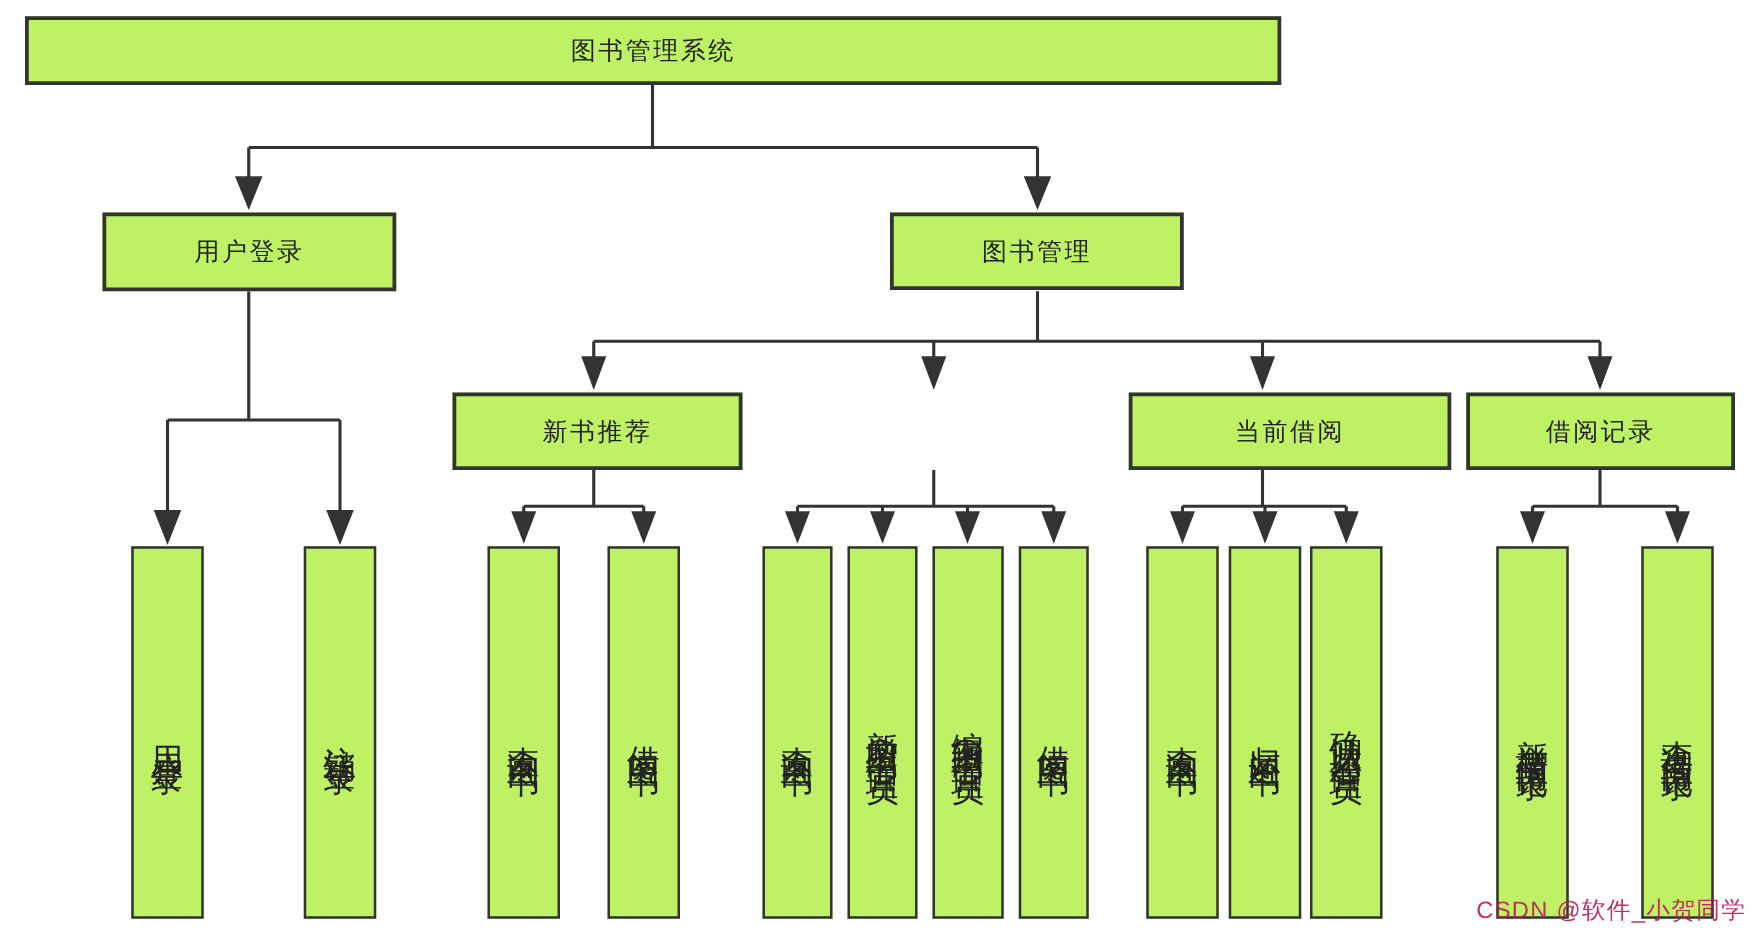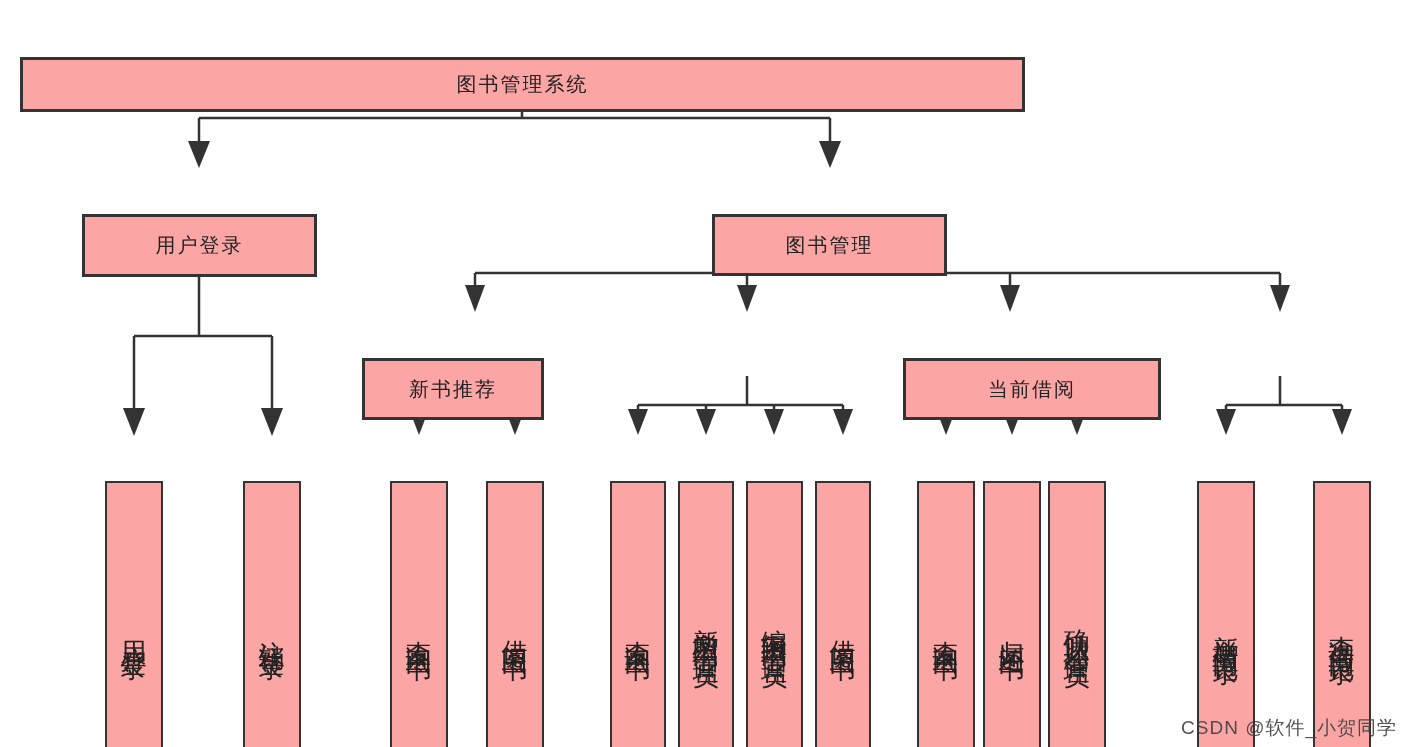--- a/index.html
+++ b/index.html
@@ -7,42 +7,42 @@
     position:relative;
     width:1405px;height:747px;
     background:#ffffff;
     font-family:"Liberation Sans","DejaVu Sans",sans-serif;
     overflow:hidden;
   }
   .connector-layer{position:absolute;left:0;top:0;}
   .box{
     position:absolute;
     box-sizing:border-box;
-    background:#fca5a5;
+    background:#bef264;
     border:3px solid #333333;
-    display:flex;align-items:center;justify-content:center;margin-top:44px;
+    display:flex;align-items:center;justify-content:center;
   }
   .hbox{font-size:20px;color:#222222;letter-spacing:2px;}
   .vbox{
     top:437px;height:298px;width:58px;
     border-width:2.5px;
   }
   .vlabel{
     writing-mode:vertical-rl;
     font-size:26px;color:#222222;
     letter-spacing:5px;
     line-height:1;
     white-space:nowrap;
   }
   .hlabel{white-space:nowrap;}
   .watermark{
     position:absolute;
     right:8px;bottom:6px;
     font-size:19px;
-    color:#404040;
+    color:#be185d;
     letter-spacing:1px;
     opacity:.9;
     z-index:5;
   }
 </style>
 </head>
 <body>
 
 <div class="stage">
 
@@ -119,25 +119,28 @@
     <span class="hlabel">图书管理系统</span>
   </div>
 
   <div class="box hbox" style="left:82px;top:170px;width:235px;height:63px">
     <span class="hlabel">用户登录</span>
   </div>
   <div class="box hbox" style="left:712px;top:170px;width:235px;height:62px">
     <span class="hlabel">图书管理</span>
   </div>
 
-  <div class="box hbox" style="left:362px;top:314px;width:182px;height:62px">
+  <div class="box hbox" style="left:362px;top:314px;width:232px;height:62px">
     <span class="hlabel">新书推荐</span>
   </div>
   <div class="box hbox" style="left:903px;top:314px;width:258px;height:62px">
     <span class="hlabel">当前借阅</span>
+  </div>
+  <div class="box hbox" style="left:1173px;top:314px;width:215px;height:62px">
+    <span class="hlabel">借阅记录</span>
   </div>
 
   <div class="box vbox" style="left:105px">
     <span class="vlabel">用户登录</span>
   </div>
   <div class="box vbox" style="left:243px">
     <span class="vlabel">注销登录</span>
   </div>
 
   <div class="box vbox" style="left:390px">

